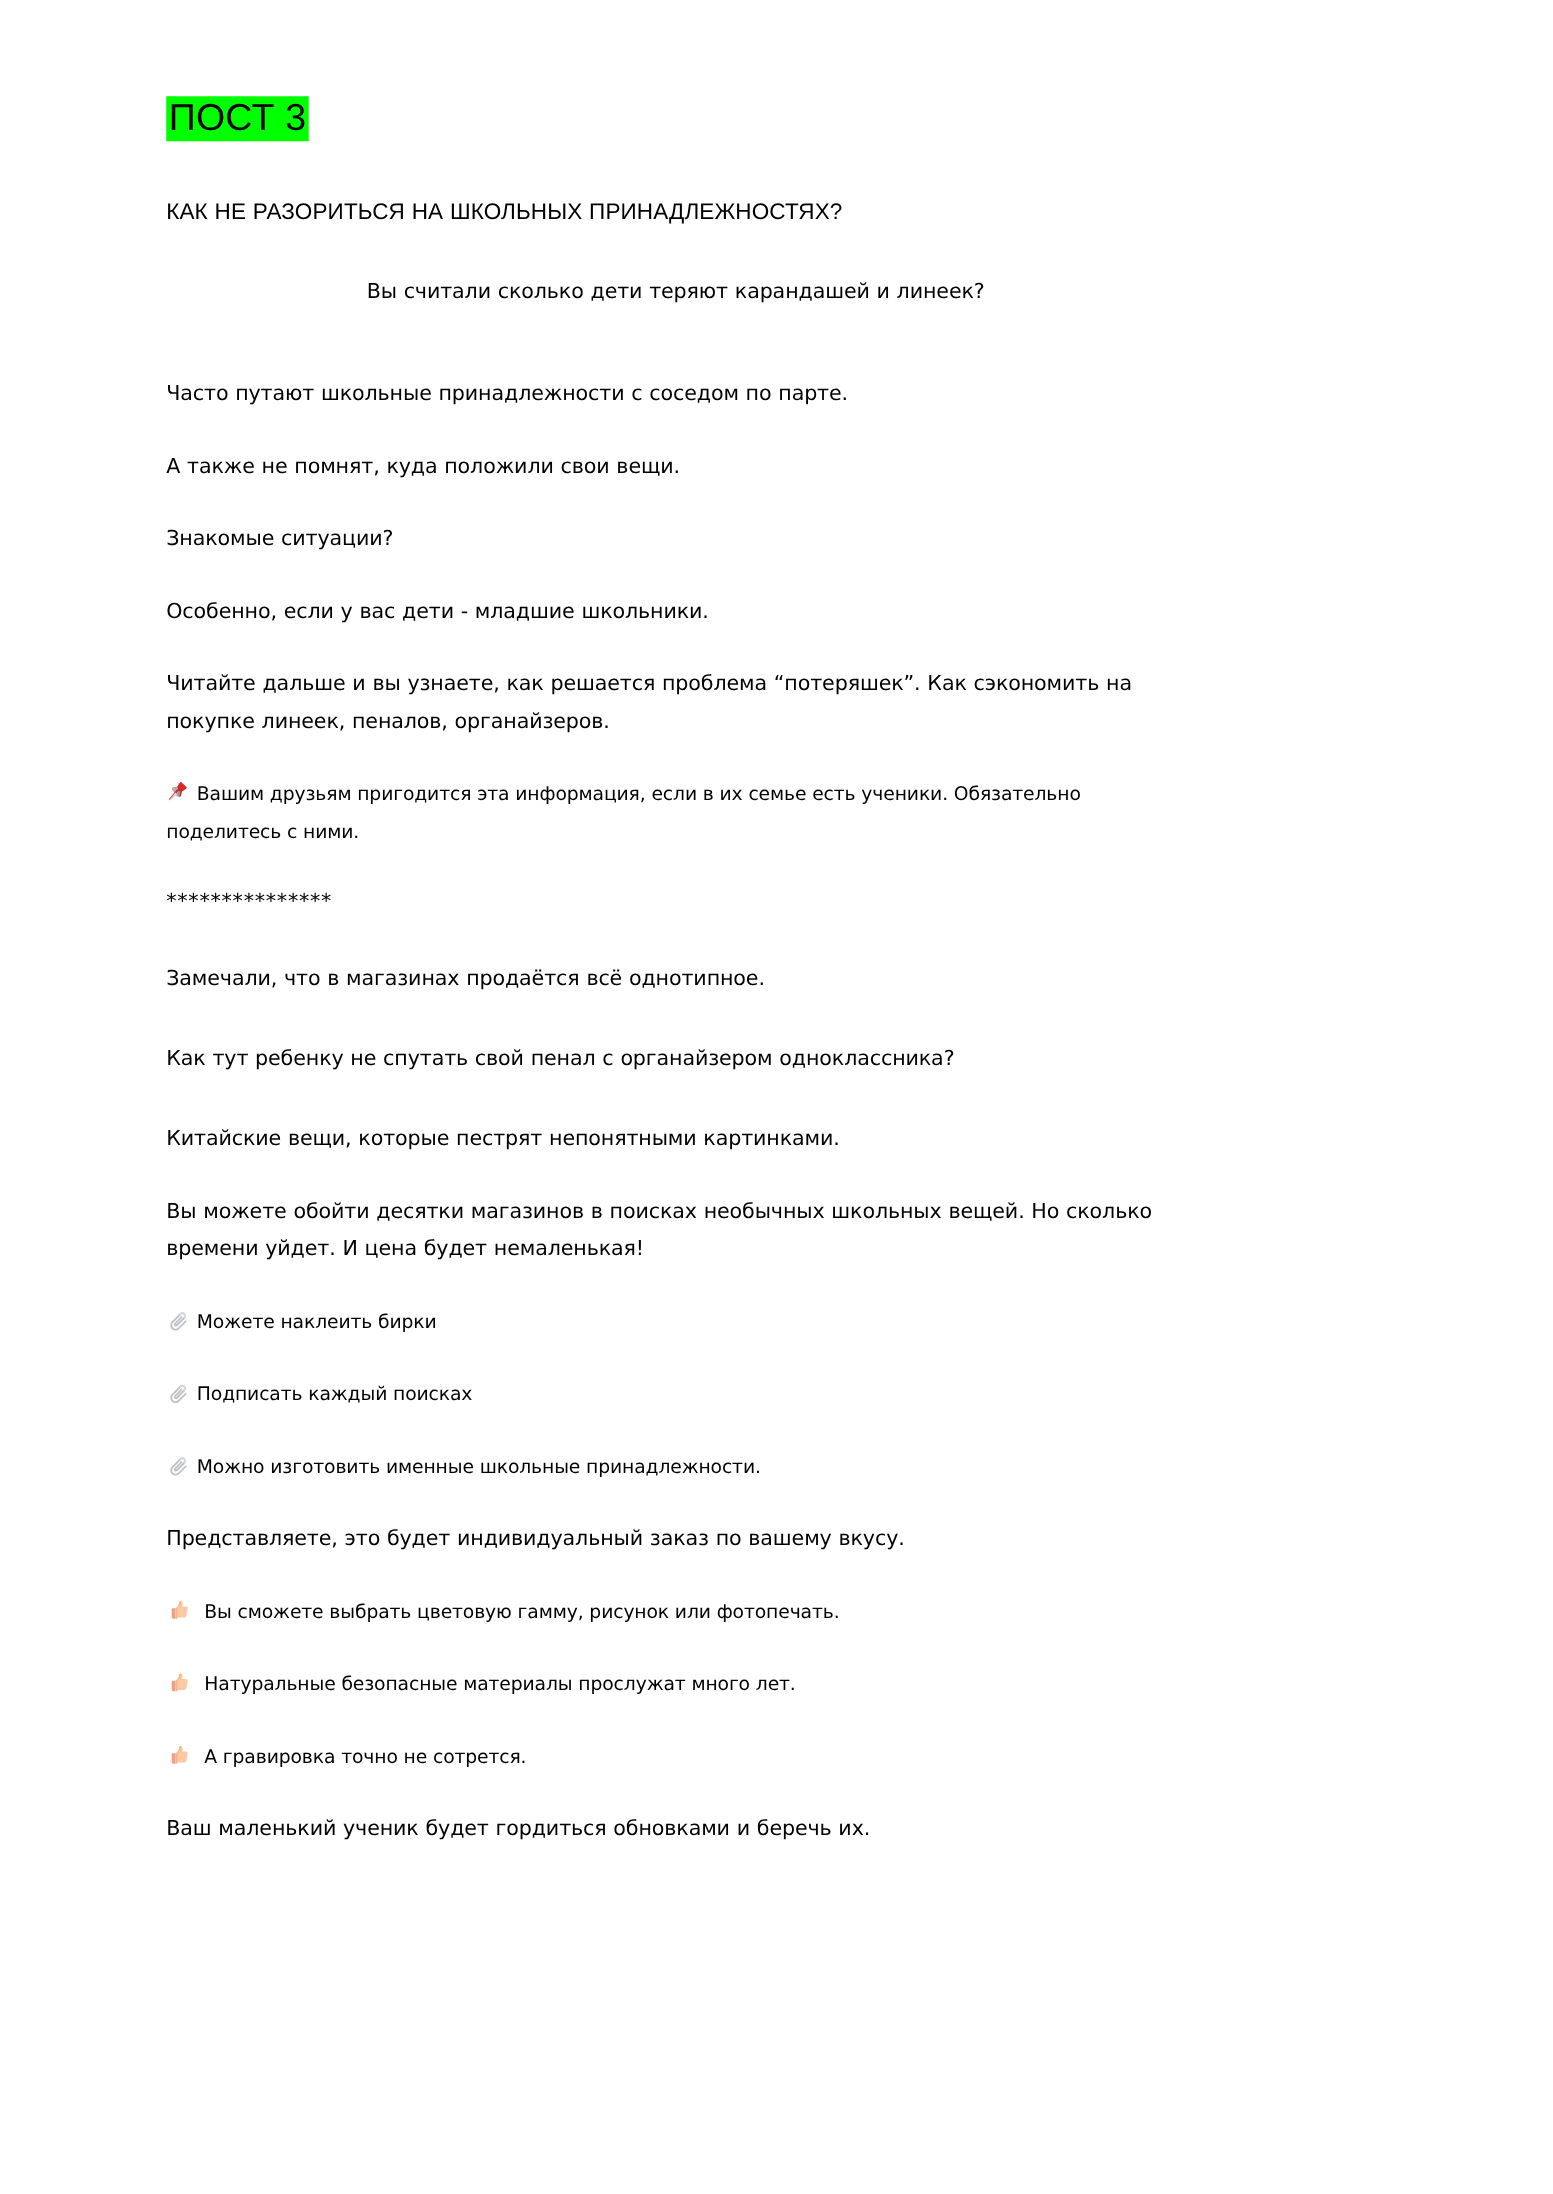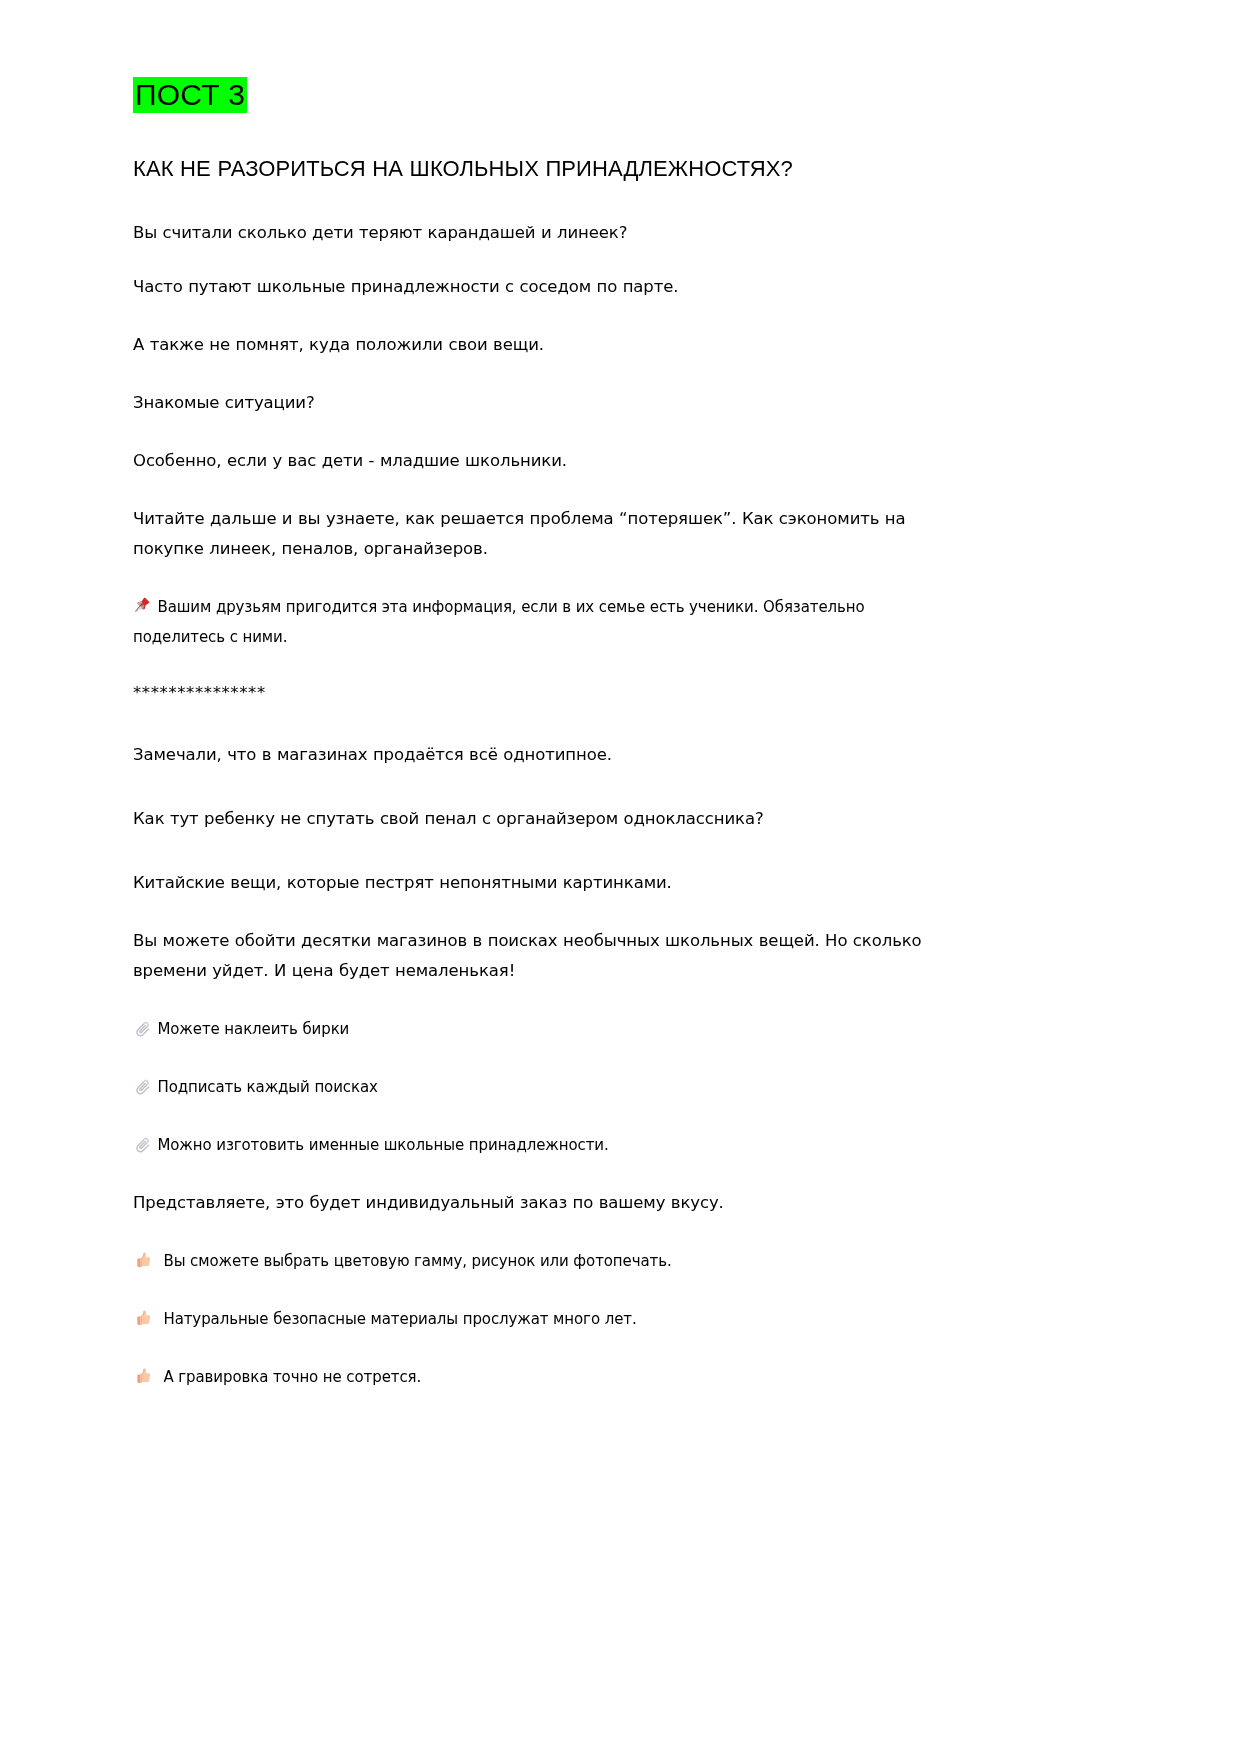--- a/index.html
+++ b/index.html
@@ -47,29 +47,30 @@
     font-size: 16.5px;
     font-weight: 400;
     line-height: 30px;
     color: #000000;
     margin: 0 0 28px 0;
     letter-spacing: -0.1px;
     word-spacing: 0.3px;
   }
   .para.heading-caps {
     font-family: "Liberation Sans", sans-serif;
-    font-size: 22px;
+    font-size: 18px;
     letter-spacing: 0.1px;
     margin-bottom: 34px;
   }
   .para.tight {
     margin-bottom: 0;
   }
   .para.gap-lg {
-    margin-bottom: 24px;
+    margin-bottom: 52px;
+    text-align: center;
   }
   .block-tight .para {
     margin-bottom: 0;
     margin-top: 34px;
   }
   .block-tight {
     margin-bottom: 28px;
   }
 
   .stars {
@@ -221,15 +222,16 @@
       <span class="emoji thumb">
         <svg viewBox="0 0 24 24" xmlns="http://www.w3.org/2000/svg">
           <path d="M6.5 10.2h2.4v10.1H6.5c-.7 0-1.3-.6-1.3-1.3v-7.5c0-.7.6-1.3 1.3-1.3z" fill="#F0A080"></path>
           <path d="M9 10.3c1-.5 1.8-1.3 2.5-2.4.6-1 .8-2 .9-3.1.1-.9.6-1.5 1.4-1.5.9 0 1.6.7 1.8 1.6.2 1.1.1 2.3-.4 3.7h3.6c1.1 0 1.9.9 1.7 2l-1.2 7c-.1.9-.9 1.5-1.8 1.5H9V10.3z" fill="#FBC8A4"></path>
           <path d="M9 10.3c1-.5 1.8-1.3 2.5-2.4.6-1 .8-2 .9-3.1.1-.9.6-1.5 1.4-1.5.3 0 .6.1.8.2-.3.2-.5.6-.5 1.1-.1 1.1-.3 2.1-.9 3.1-.7 1.1-1.5 1.9-2.5 2.4v10.3H9V10.3z" fill="#F4B48C"></path>
         </svg>
       </span>
       <span class="emoji-text">А гравировка точно не сотрется.</span>
     </div>
 
+    <p class="para">Ваш маленький ученик будет гордиться обновками и беречь их.</p>
 
   </div>
 </div>
 
 </body></html>

